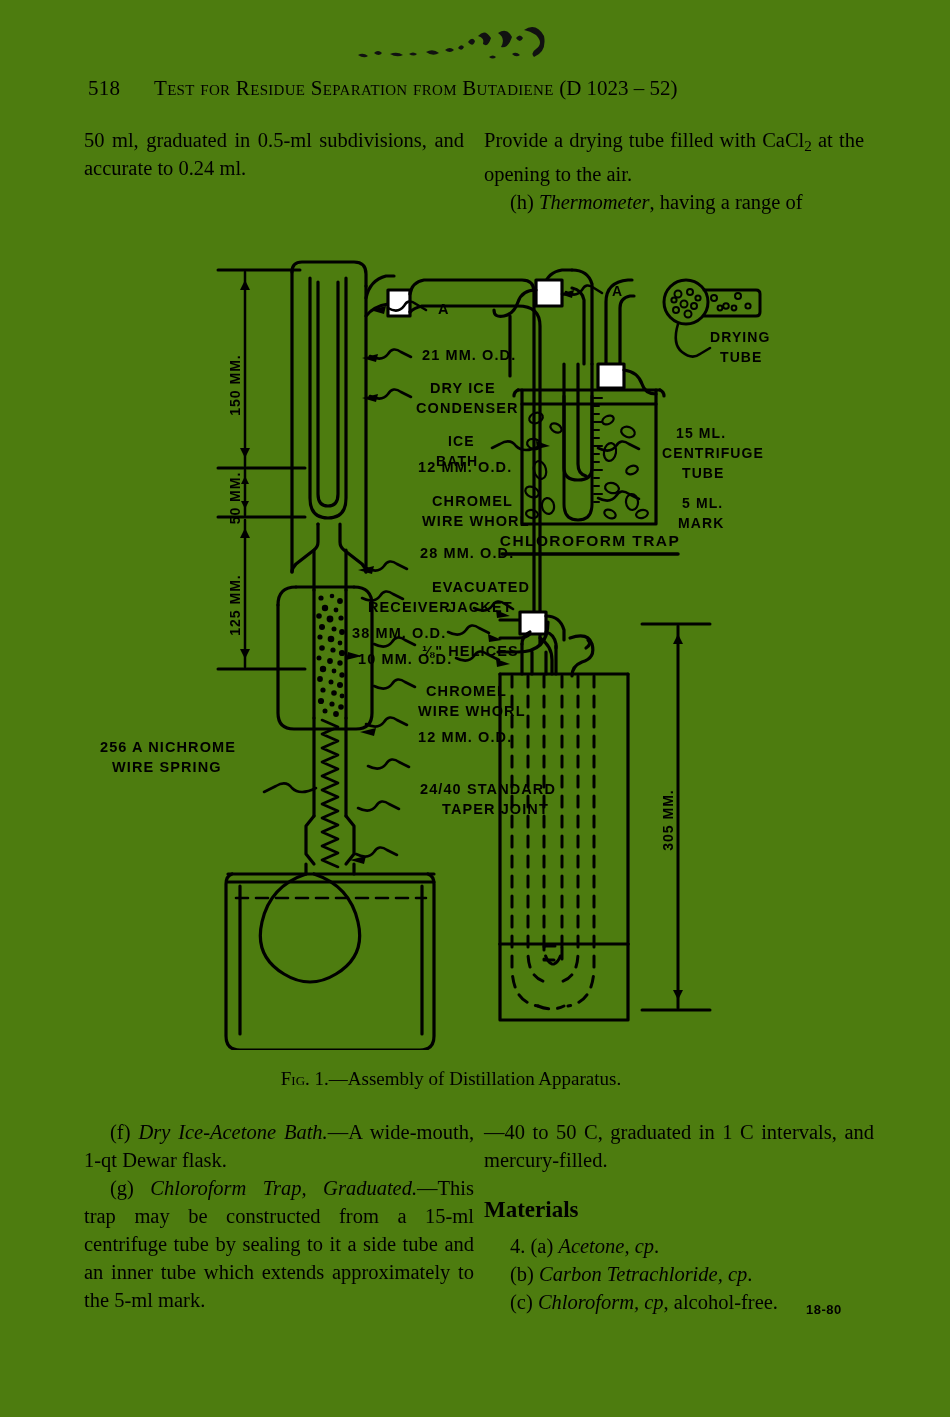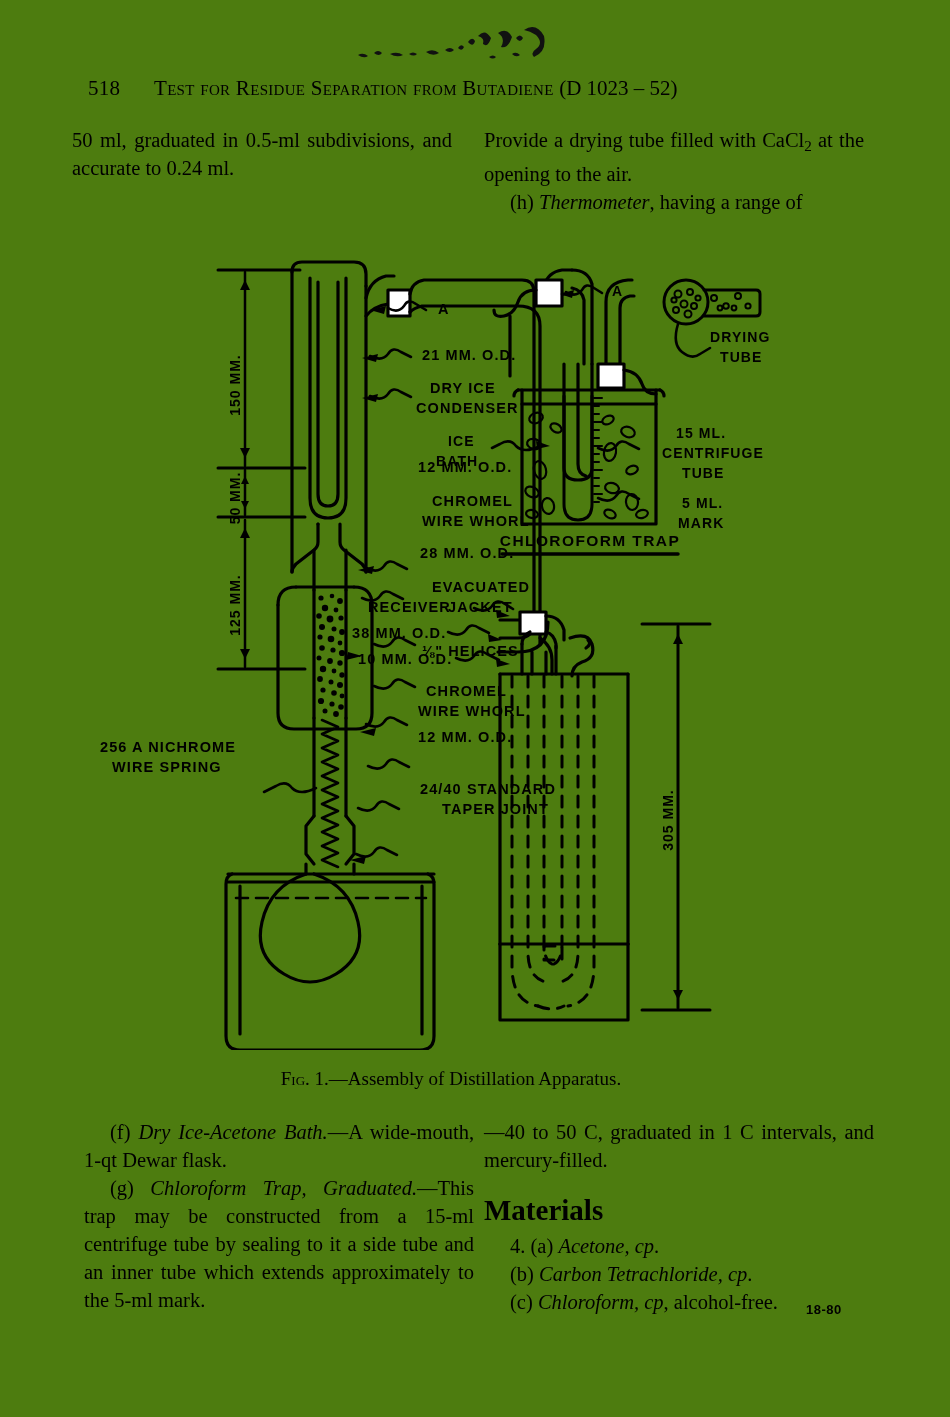--- a/index.html
+++ b/index.html
@@ -64,21 +64,21 @@
     position: absolute;
     font-size: 20.5px;
     line-height: 28px;
     text-align: justify;
   }
   .col p { margin: 0; }
   .col p.ind { text-indent: 26px; }
   .col i { font-style: italic; }
   .sub { font-size: 0.74em; vertical-align: -0.28em; }
 
-  #top-col-left  { left: 72px;  top: 126px; width: 380px; }
+  #top-col-left  { left: 84px;  top: 126px; width: 380px; }
   #top-col-right { left: 484px; top: 126px; width: 380px; }
 
   
   #figure {
     position: absolute;
     left: 70px;
     top: 220px;
     width: 810px;
     height: 830px;
   }
@@ -93,21 +93,21 @@
     text-align: center;
     font-size: 19px;
   }
   .caption .fig-lbl { font-variant: small-caps; }
 
   
   #bot-col-left  { left: 84px;  top: 1118px; width: 390px; }
   #bot-col-right { left: 484px; top: 1118px; width: 390px; }
 
   .sec-head {
-    font-size: 29px;
+    font-size: 23px;
     font-weight: bold;
     margin: 22px 0 8px 0;
   }
   .mat-list {
     margin: 0;
     font-size: 20.5px;
     line-height: 28px;
   }
   .mat-list div { text-indent: 26px; }
 

